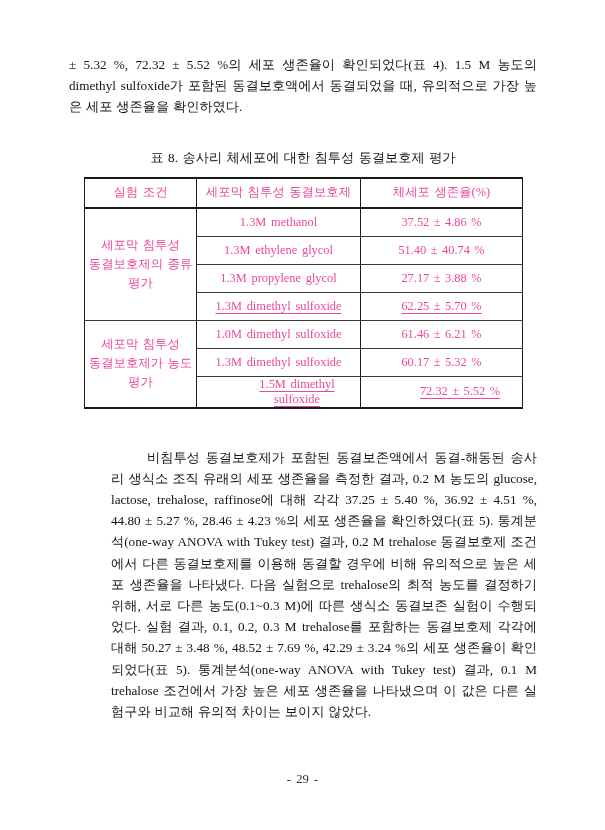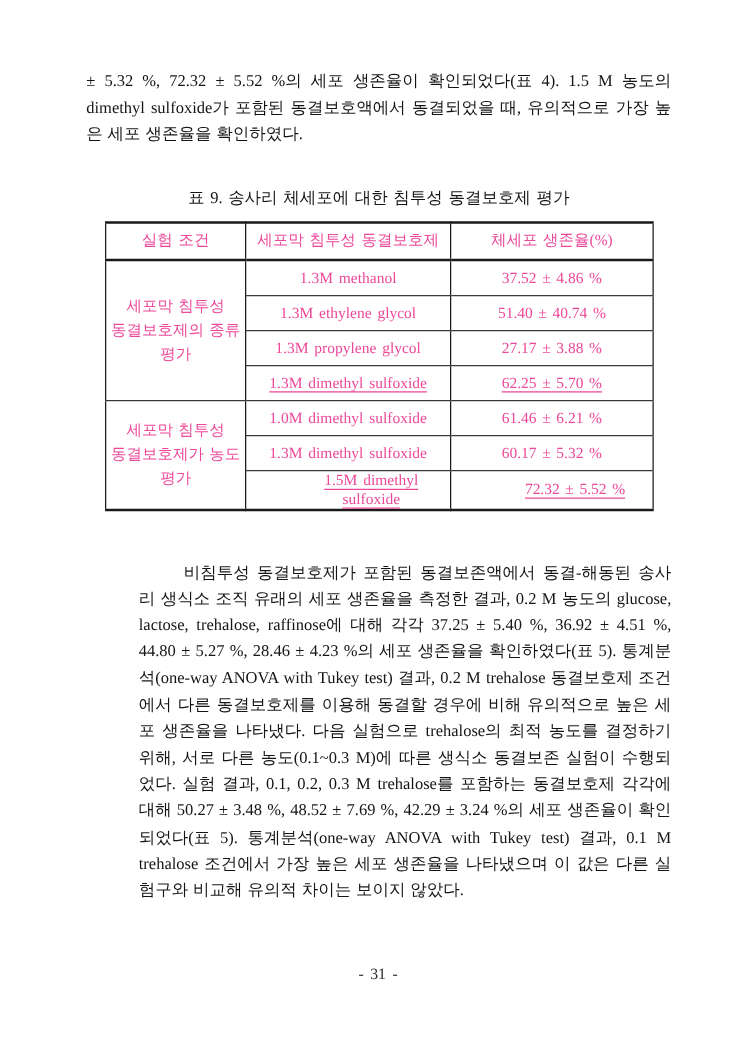--- a/index.html
+++ b/index.html
@@ -138,21 +138,21 @@
 <body>
 
 <div class="page">
 
   <div class="content">
 
     <p class="body-text">± 5.32 %, 72.32 ± 5.52 %의 세포 생존율이 확인되었다(표 4). 1.5 M 농도의 dimethyl sulfoxide가 포함된 동결보호액에서 동결되었을 때, 유의적으로 가장 높은 세포 생존율을 확인하였다.</p>
 
     <div style="height:30px"></div>
 
-    <p class="table-caption">표 9. 송사리 체세포에 대한 침투성 동결보호제 평가</p>
+    <p class="table-caption">표 8. 송사리 체세포에 대한 침투성 동결보호제 평가</p>
 
     <div style="height:9px"></div>
 
     <div class="table-wrap">
       <table class="data-table">
         <colgroup>
           <col class="c1">
             <col class="c2">
             <col class="c3">
         </colgroup>
@@ -208,15 +208,15 @@
         </tbody>
       </table>
     </div>
 
     <div style="height:38px"></div>
 
     <p class="body-text indent">비침투성 동결보호제가 포함된 동결보존액에서 동결-해동된 송사리 생식소 조직 유래의 세포 생존율을 측정한 결과, 0.2 M 농도의 glucose, lactose, trehalose, raffinose에 대해 각각 37.25 ± 5.40 %, 36.92 ± 4.51 %, 44.80 ± 5.27 %, 28.46 ± 4.23 %의 세포 생존율을 확인하였다(표 5). 통계분석(one-way ANOVA with Tukey test) 결과, 0.2 M trehalose 동결보호제 조건에서 다른 동결보호제를 이용해 동결할 경우에 비해 유의적으로 높은 세포 생존율을 나타냈다. 다음 실험으로 trehalose의 최적 농도를 결정하기 위해, 서로 다른 농도(0.1~0.3 M)에 따른 생식소 동결보존 실험이 수행되었다. 실험 결과, 0.1, 0.2, 0.3 M trehalose를 포함하는 동결보호제 각각에 대해 50.27 ± 3.48 %, 48.52 ± 7.69 %, 42.29 ± 3.24 %의 세포 생존율이 확인되었다(표 5). 통계분석(one-way ANOVA with Tukey test) 결과, 0.1 M trehalose 조건에서 가장 높은 세포 생존율을 나타냈으며 이 값은 다른 실험구와 비교해 유의적 차이는 보이지 않았다.</p>
 
   </div>
 
-  <div class="page-number">- 31 -</div>
+  <div class="page-number">- 29 -</div>
 
 </div>
 
 </body></html>

